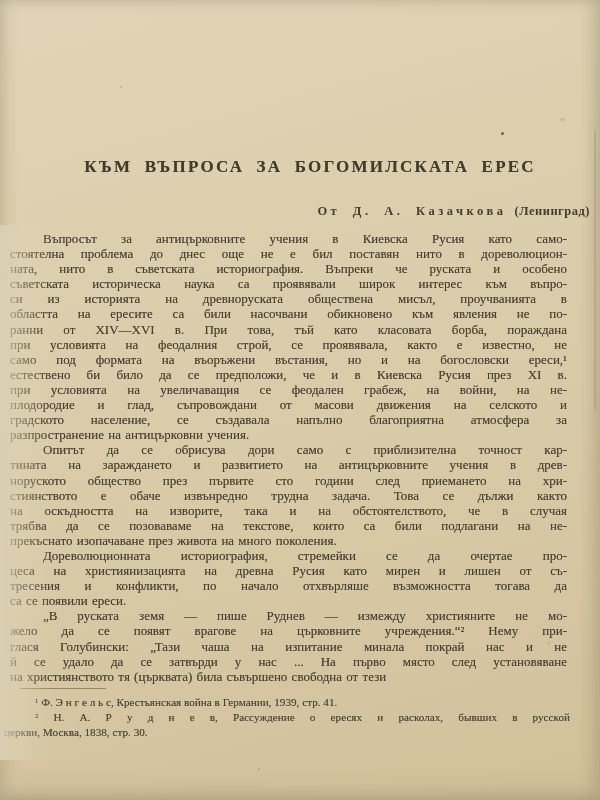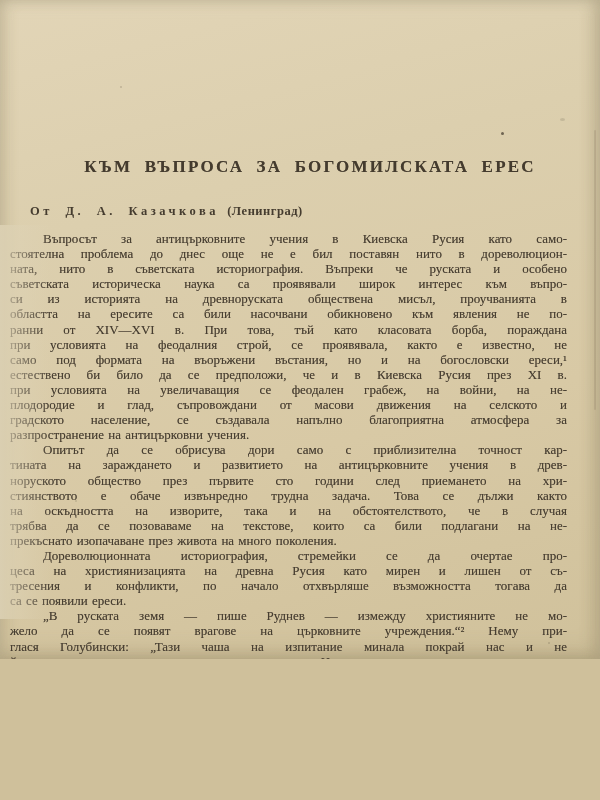--- a/index.html
+++ b/index.html
@@ -8,21 +8,21 @@
   }
   * { margin: 0; padding: 0; box-sizing: border-box; }
   html, body { width: 600px; height: 800px; }
   body {
     font-family: "Liberation Serif", "DejaVu Serif", serif;
     background: #cfc09b;
   }
   .page {
     position: relative;
     width: 600px;
-    height: 659px;
+    height: 800px;
     overflow: hidden;
     background:
       linear-gradient(165deg, #e2d5b7 0%, #dccfae 30%, #d8c9a5 65%, #d0c19b 100%);
     box-shadow:
       inset -7px 0 14px rgba(120, 105, 75, 0.22),
       inset 5px 0 12px rgba(140, 125, 95, 0.18),
       inset 0 -10px 20px rgba(130, 115, 85, 0.18),
       inset 0 6px 12px rgba(230, 220, 195, 0.35);
     color: var(--ink);
   }
@@ -40,21 +40,21 @@
     letter-spacing: 2.2px;
     word-spacing: 6px;
     line-height: 23px;
     text-shadow: 0 0 0.5px rgba(68, 59, 46, 0.55);
   }
   .byline {
     position: absolute;
     top: 204px;
     left: 30px;
     right: 10px;
-    text-align: left;
+    text-align: right;
     font-size: 12.5px;
     font-weight: bold;
     color: #453c2f;
   }
   .byline-author { letter-spacing: 3.5px; word-spacing: 6px; }
   .byline-place  { letter-spacing: 0.5px; margin-left: 5px; }
   .body-text {
     position: absolute;
     top: 231px;
     left: 10px;

